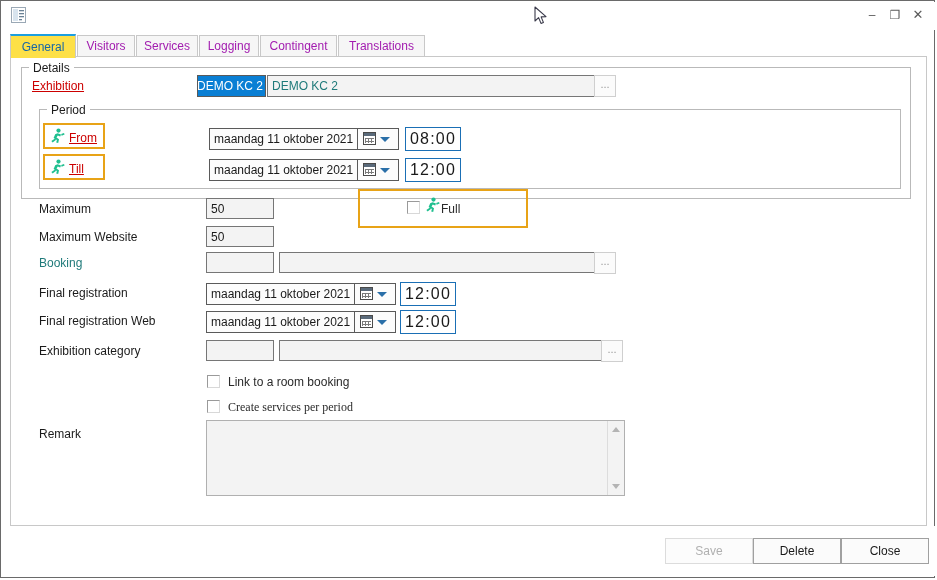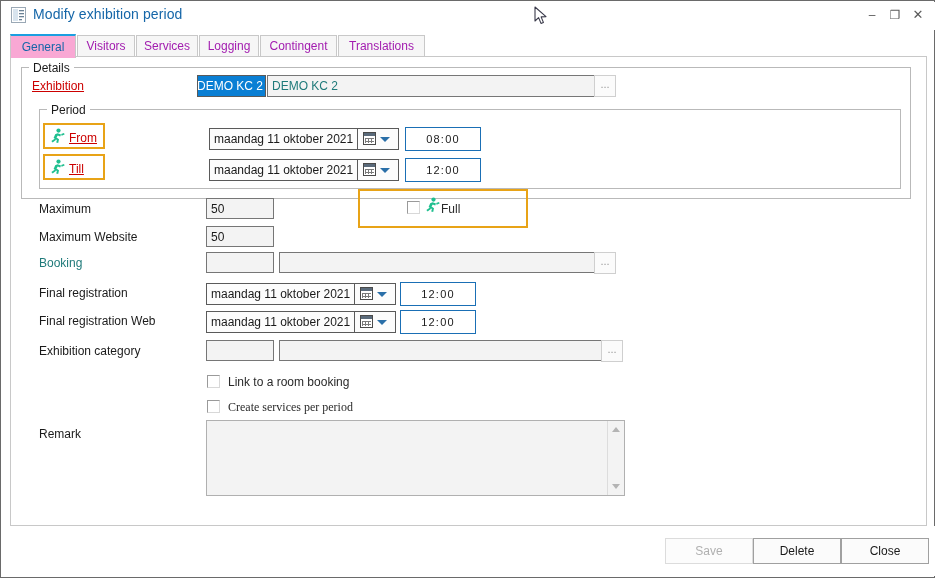--- a/index.html
+++ b/index.html
@@ -70,21 +70,21 @@
     border-bottom: none;
     color: #a21caf;
     font-size: 12px;
     text-align: center;
     line-height: 21px;
     cursor: default;
   }
   .tab.active {
     top: 0px;
     height: 24px;
-    background: #f9a8d4;
+    background: #fde047;
     border: 1px solid #c8c8c8;
     border-top: 2px solid #1b9fe0;
     border-bottom: none;
     color: #1566a8;
     line-height: 22px;
     z-index: 3;
   }
 
   
   #page {
@@ -219,25 +219,25 @@
     width: 0; height: 0;
     border-left: 5px solid transparent;
     border-right: 5px solid transparent;
     border-top: 5px solid #2a6fa8;
   }
 
   
   .timebox {
     position: absolute;
     box-sizing: border-box;
-    width: 76px; height: 24px;
+    width: 56px; height: 24px;
     border: 1px solid #1a6fb5;
     background: #ffffff;
     color: #1a1a1a;
-    font-size: 11px;
+    font-size: 16px;
     line-height: 22px;
     text-align: center;
     letter-spacing: 1.2px;
   }
 
   
   .cbox {
     position: absolute;
     width: 13px; height: 13px;
     box-sizing: border-box;
@@ -329,21 +329,20 @@
 
   <div id="titlebar">
     <svg id="title-icon" viewBox="0 0 15 16">
       <rect x="0.5" y="0.5" width="14" height="15" fill="#ffffff" stroke="#9aa8b5"></rect>
       <rect x="2" y="2" width="5" height="12" fill="#d8e4ee"></rect>
       <rect x="8" y="3" width="5" height="1.3" fill="#6b8296"></rect>
       <rect x="8" y="6" width="5" height="1.3" fill="#6b8296"></rect>
       <rect x="8" y="9" width="5" height="1.3" fill="#6b8296"></rect>
       <rect x="8" y="12" width="3" height="1.3" fill="#6b8296"></rect>
     </svg>
-    <div id="title-text">Modify exhibition period</div>
     <div class="wbtn" id="btn-min">–</div>
     <div class="wbtn" id="btn-max">❐</div>
     <div class="wbtn" id="btn-close">✕</div>
   </div>
 
   <div id="tabstrip">
     <div class="tab active" style="left:0px;width:66px;">General</div>
     <div class="tab" style="left:67px;width:58px;">Visitors</div>
     <div class="tab" style="left:126px;width:62px;">Services</div>
     <div class="tab" style="left:189px;width:60px;">Logging</div>

